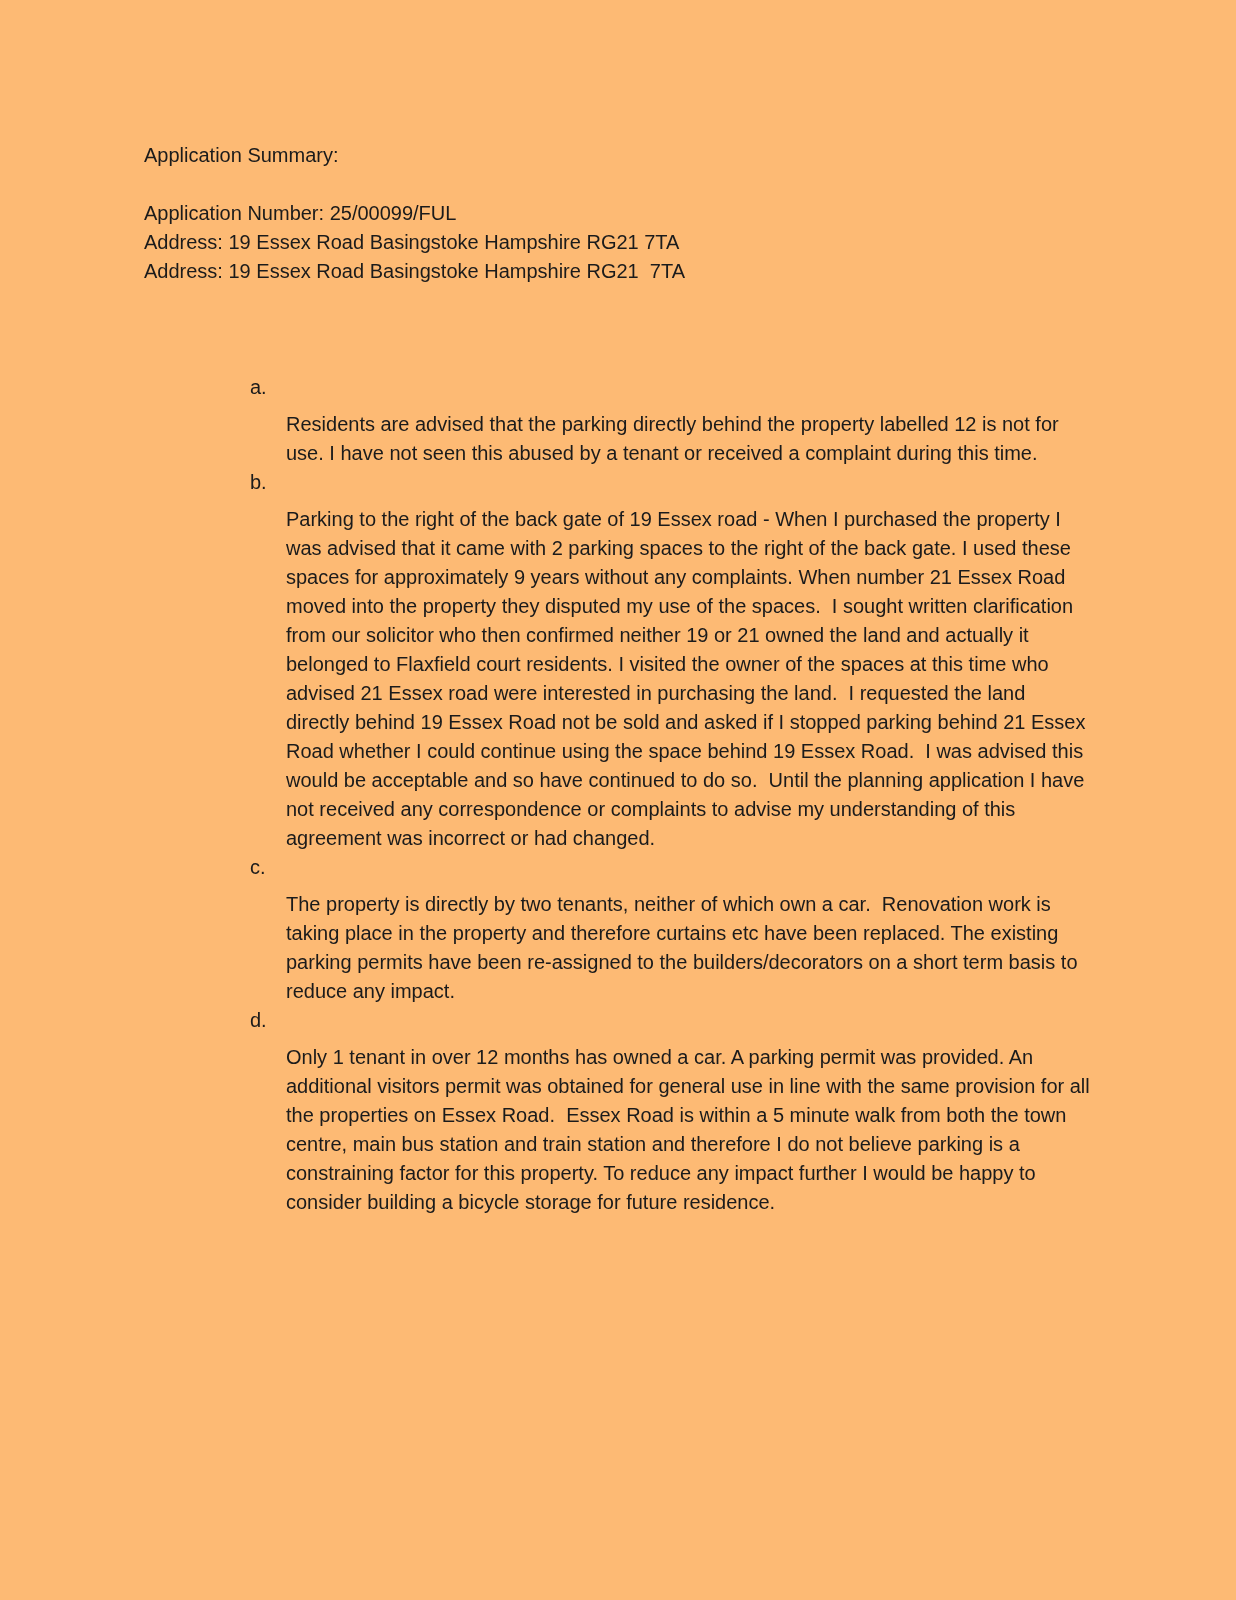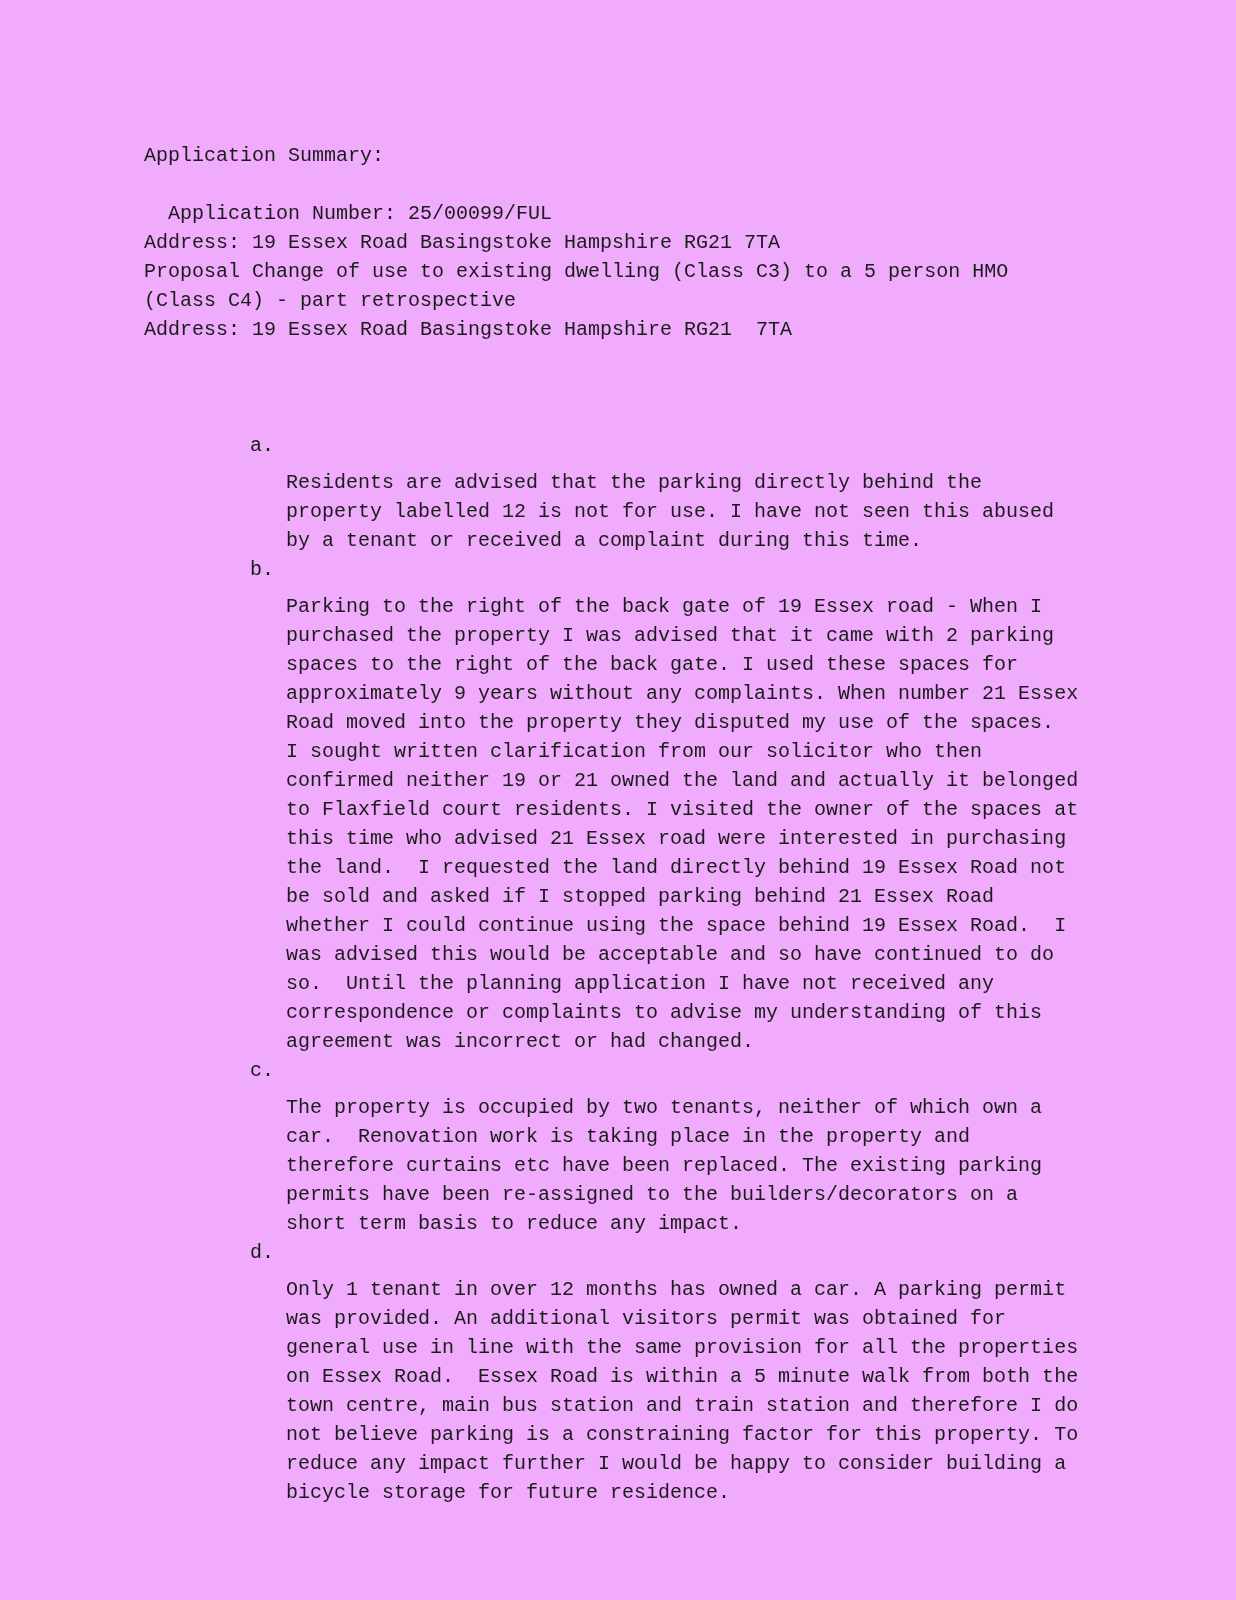--- a/index.html
+++ b/index.html
@@ -5,33 +5,32 @@
   html, body {
     margin: 0;
     padding: 0;
     background: #ffffff;
   }
   .page {
     width: 1236px;
     min-height: 1600px;
     box-sizing: border-box;
     padding: 141px 146px 60px 144px;
-    background: #f0abfc;
-    font-family: Liberation Mono, monospace;
+    background: #fdba74;
+    font-family: Liberation Sans, sans-serif;
     font-size: 20px;
     line-height: 29px;
     color: #1b1b1b;
   }
   .line {
     margin: 0;
     white-space: pre-wrap;
   }
   .gap1 {
     margin-top: 29px;
-    margin-left: 24px;
   }
   .response-list {
     list-style: none;
     margin: 87px 0 0 106px;
     padding: 0;
   }
   .response-item {
     display: flex;
     align-items: flex-start;
   }
@@ -47,38 +46,37 @@
 </style>
 </head>
 <body>
 
 <div class="page">
 
   <p class="line">Application Summary:</p>
 
   <p class="line gap1">Application Number: 25/00099/FUL</p>
   <p class="line">Address: 19 Essex Road Basingstoke Hampshire RG21 7TA</p>
-  <p class="line">Proposal Change of use to existing dwelling (Class C3) to a 5 person HMO (Class C4) - part retrospective</p>
 
   <p class="line">Address: 19 Essex Road Basingstoke Hampshire RG21  7TA</p>
 
 
 
   <ol class="response-list">
     <li class="response-item">
       <span class="marker">a.</span>
       <span class="item-text">Residents are advised that the parking directly behind the property labelled 12 is not for use. I have not seen this abused by a tenant or received a complaint during this time.</span>
     </li>
     <li class="response-item">
       <span class="marker">b.</span>
       <span class="item-text">Parking to the right of the back gate of 19 Essex road - When I purchased the property I was advised that it came with 2 parking spaces to the right of the back gate. I used these spaces for approximately 9 years without any complaints. When number 21 Essex Road moved into the property they disputed my use of the spaces.  I sought written clarification from our solicitor who then confirmed neither 19 or 21 owned the land and actually it belonged to Flaxfield court residents. I visited the owner of the spaces at this time who advised 21 Essex road were interested in purchasing the land.  I requested the land directly behind 19 Essex Road not be sold and asked if I stopped parking behind 21 Essex Road whether I could continue using the space behind 19 Essex Road.  I was advised this would be acceptable and so have continued to do so.  Until the planning application I have not received any correspondence or complaints to advise my understanding of this agreement was incorrect or had changed.</span>
     </li>
     <li class="response-item">
       <span class="marker">c.</span>
-      <span class="item-text">The property is occupied by two tenants, neither of which own a car.  Renovation work is taking place in the property and therefore curtains etc have been replaced. The existing parking permits have been re-assigned to the builders/decorators on a short term basis to reduce any impact.</span>
+      <span class="item-text">The property is directly by two tenants, neither of which own a car.  Renovation work is taking place in the property and therefore curtains etc have been replaced. The existing parking permits have been re-assigned to the builders/decorators on a short term basis to reduce any impact.</span>
     </li>
     <li class="response-item">
       <span class="marker">d.</span>
       <span class="item-text">Only 1 tenant in over 12 months has owned a car. A parking permit was provided. An additional visitors permit was obtained for general use in line with the same provision for all the properties on Essex Road.  Essex Road is within a 5 minute walk from both the town centre, main bus station and train station and therefore I do not believe parking is a constraining factor for this property. To reduce any impact further I would be happy to consider building a bicycle storage for future residence.</span>
     </li>
   </ol>
 
 </div>
 
 </body></html>

